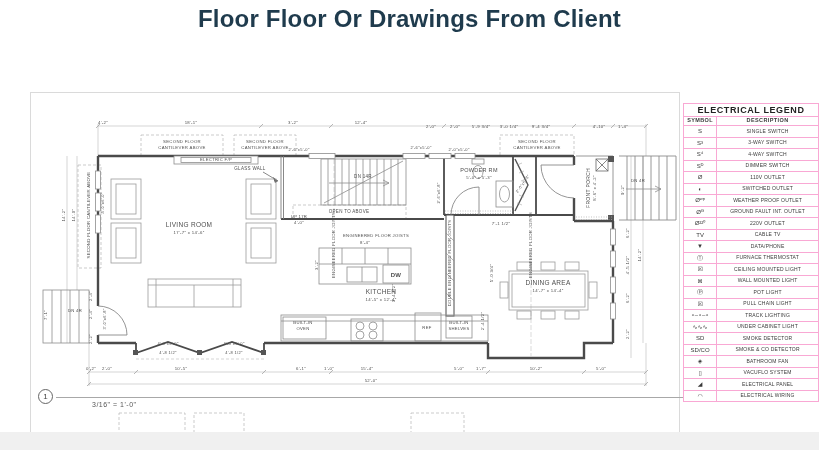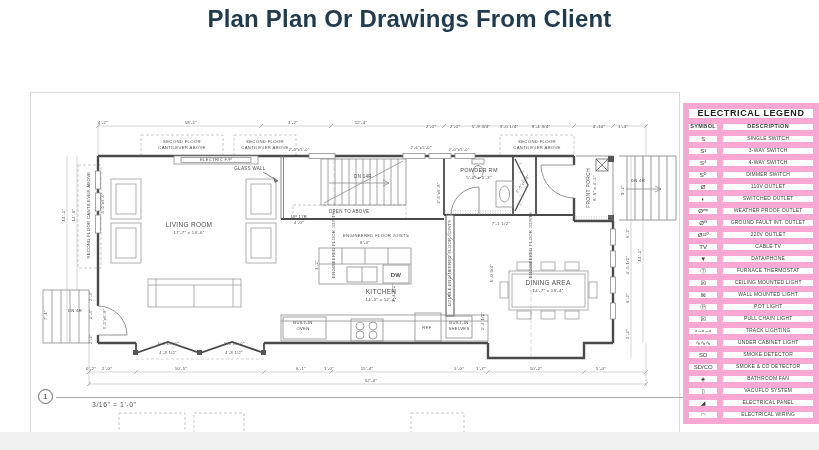--- a/index.html
+++ b/index.html
@@ -13,33 +13,33 @@
   #plan-svg{position:absolute;left:0;top:0}
   #plan-labels{position:absolute;left:0;top:0;width:650px;height:356px;pointer-events:none}
   .plan-label{position:absolute;white-space:nowrap;color:#4e4e4e;letter-spacing:.3px;line-height:1}
   #sheet-num{position:absolute;left:38px;top:389px;width:15px;height:15px;border:1px solid #666;
     border-radius:50%;font-size:8px;line-height:13px;text-align:center;color:#444;background:#fff}
   #sheet-title{position:absolute;left:80px;top:380px;font-size:14px;font-weight:bold;
     color:#3d3d3d;letter-spacing:2.5px}
   #sheet-underline{position:absolute;left:56px;top:397px;width:627px;height:1px;background:#a8a8a8}
   #sheet-scale{position:absolute;left:92px;top:401px;font-size:7px;color:#555;letter-spacing:.5px}
   #legend{position:absolute;left:683px;top:103px;border-collapse:collapse;background:#fff}
-  #legend th,#legend td{border:6px solid #f9a8d4;text-align:center;color:#3a3a3a;
+  #legend th,#legend td{border:1px solid #f9a8d4;text-align:center;color:#3a3a3a;
     font-weight:normal;line-height:1}
   #legend .leg-title{font-size:9px;font-weight:bold;height:13px;letter-spacing:.6px;color:#222}
   #legend .leg-h{font-size:5.5px;font-weight:bold;height:9px;letter-spacing:.4px}
   #legend td.sym{width:40px;font-size:6px;height:11.5px}
   #legend td.desc{width:130px;font-size:5px;letter-spacing:.2px;overflow:hidden;white-space:nowrap}
   #strip{position:absolute;left:0;top:432px;width:819px;height:18px;background:#f0f0f0}
 </style>
 </head>
 <body>
 
 <div id="page">
-  <div id="page-title">Plan Plan Or Drawings From Client</div>
+  <div id="page-title">Floor Floor Or Drawings From Client</div>
 
   <div id="sheet">
     <svg id="plan-svg" width="650" height="356" viewBox="0 0 650 356">
 
       <g stroke="#b5b5b5" stroke-width="0.7" fill="none" stroke-dasharray="3,2">
         <rect x="110" y="42" width="82" height="21"></rect>
         <rect x="203" y="42" width="62" height="21"></rect>
         <rect x="469" y="42" width="74" height="21"></rect>
         <rect x="47" y="72" width="23" height="103"></rect>
         <rect x="262" y="112" width="113" height="14"></rect>

